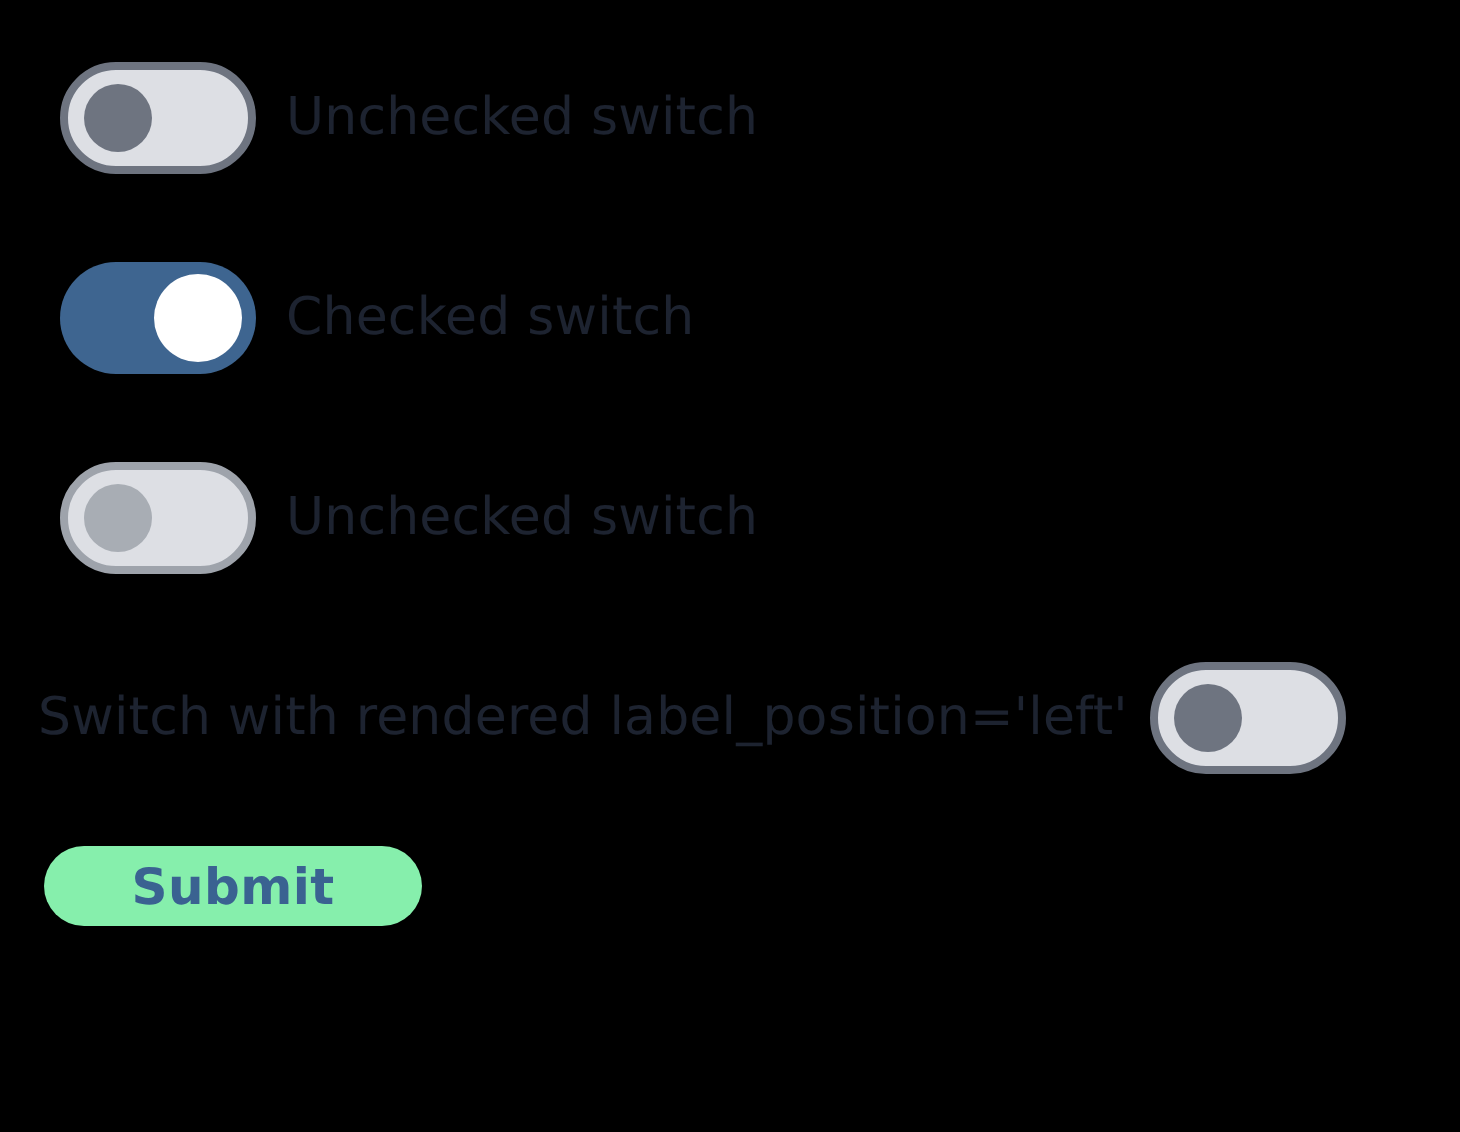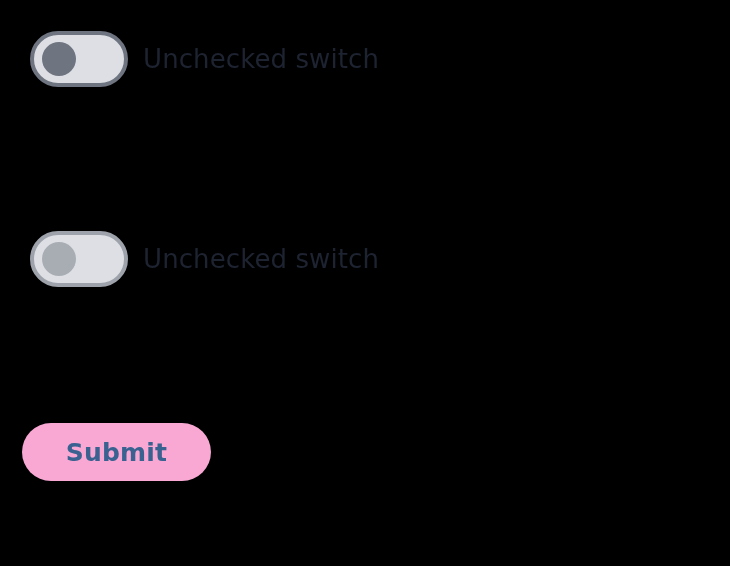--- a/index.html
+++ b/index.html
@@ -104,24 +104,24 @@
   .switch-label.left-of {
     margin-right: 11px;
   }
 
   
   .submit-button {
     position: absolute;
     left: 22px;
     top: 423px;
     width: 189px;
-    height: 58px;
+    height: 40px;
     border: none;
     border-radius: 29px;
-    background: #f9a8d4;
+    background: #86efac;
     color: #3a6291;
     font-family: "DejaVu Sans", sans-serif;
     font-size: 25px;
     font-weight: bold;
     letter-spacing: 0.2px;
     cursor: pointer;
     padding: 0;
   }
 </style>
 </head>
@@ -129,24 +129,36 @@
 
 <div class="form-root">
 
   <div class="switch-row row-1">
     <div class="switch off">
       <span class="knob"></span>
     </div>
     <span class="switch-label right-of">Unchecked switch</span>
   </div>
 
+  <div class="switch-row row-2">
+    <div class="switch on">
+      <span class="knob"></span>
+    </div>
+    <span class="switch-label right-of">Checked switch</span>
+  </div>
 
   <div class="switch-row row-3">
     <div class="switch disabled">
       <span class="knob"></span>
     </div>
     <span class="switch-label right-of">Unchecked switch</span>
   </div>
 
+  <div class="switch-row row-4">
+    <span class="switch-label left-of">Switch with rendered label_position='left'</span>
+    <div class="switch off">
+      <span class="knob"></span>
+    </div>
+  </div>
 
   <button class="submit-button">Submit</button>
 
 </div>
 
 </body></html>

